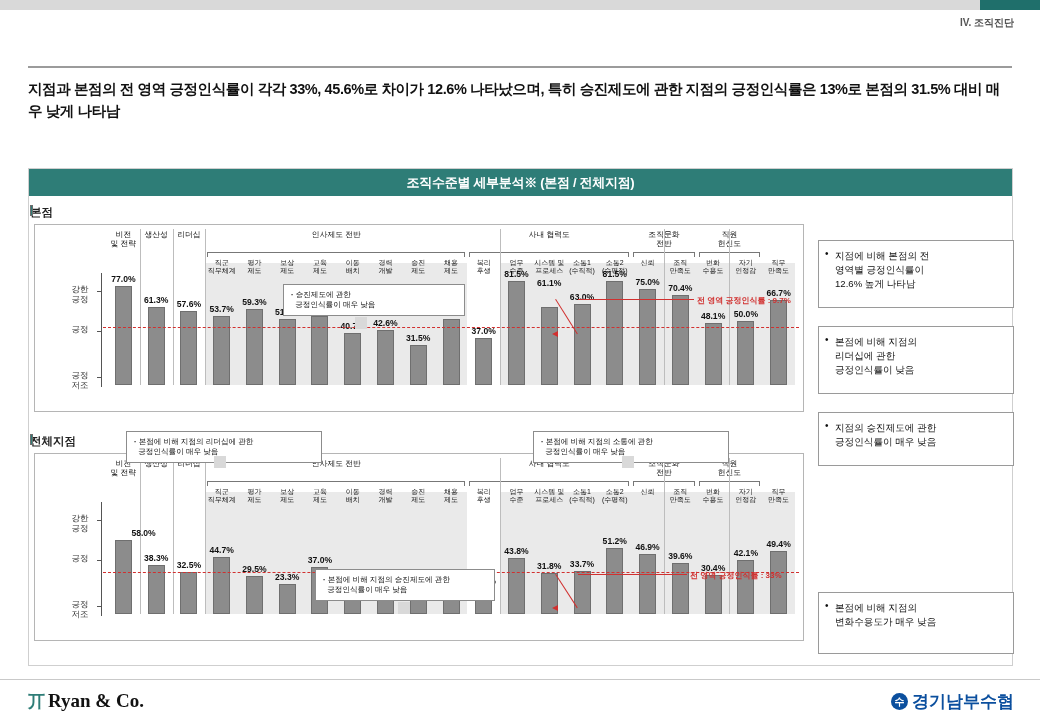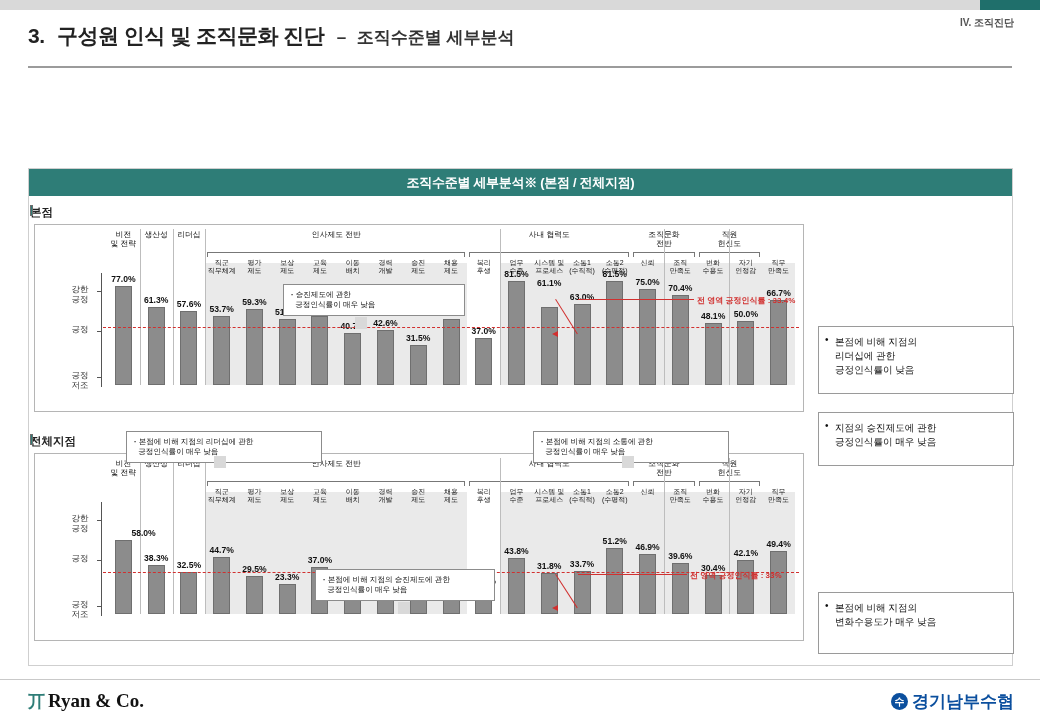--- a/index.html
+++ b/index.html
@@ -154,29 +154,24 @@
   }
 </style>
 </head>
 <body>
 
 <div class="slide">
 
   <div class="topbar"></div>
   <div class="topbar-accent"></div>
 
-  <div class="title-row">
-    <span class="title-main">3.</span>
-    <span class="title-main" style="margin-left:8px;">구성원 인식 및 조직문화 진단</span>
-    <span class="title-sub" style="margin-left:8px;">–</span>
-    <span class="title-sub" style="margin-left:6px;">조직수준별 세부분석</span>
-  </div>
   <div class="title-right">IV. 조직진단</div>
   <div class="title-rule"></div>
 
+  <div class="lead">지점과 본점의 전 영역 긍정인식률이 각각 33%, 45.6%로 차이가 12.6% 나타났으며, 특히 승진제도에 관한 지점의 긍정인식률은 13%로 본점의 31.5% 대비 매우 낮게 나타남</div>
 
   <div class="panel">
     <div class="panel-header">조직수준별 세부분석※ (본점 / 전체지점)</div>
   </div>
 
   <div class="sec-label" style="left:30px; top:205px;">
     <span class="bar"></span><span>본점</span>
   </div>
   <div class="sec-label" style="left:30px; top:434px;font-family:Liberation Mono, monospace;">
     <span class="bar"></span><span>전체지점</span>
@@ -384,33 +379,34 @@
         <div class="bar-val" style="left:723.6190476190476px; top:84.768px; width:40px;">49.4%</div>
         <div class="avg-line" style="left:68px; top:117.75999999999999px; width:696px;"></div>
       </div>
   </div>
 
   <div class="callout" id="co-hq-promotion" style="left:283px; top:284px; width:182px;"><b>·</b> 승진제도에 관한<br>&nbsp;&nbsp;긍정인식률이 매우 낮음</div>
   <div class="callout" id="co-branch-leadership" style="left:126px; top:431px; width:196px;"><b>·</b> 본점에 비해 지점의 리더십에 관한<br>&nbsp;&nbsp;긍정인식률이 매우 낮음</div>
   <div class="callout" id="co-branch-communication" style="left:533px; top:431px; width:196px;"><b>·</b> 본점에 비해 지점의 소통에 관한<br>&nbsp;&nbsp;긍정인식률이 매우 낮음</div>
   <div class="callout" id="co-branch-promotion" style="left:315px; top:569px; width:180px;"><b>·</b> 본점에 비해 지점의 승진제도에 관한<br>&nbsp;&nbsp;긍정인식률이 매우 낮음</div>
 
+  <div class="kf-box" id="kf0" style="top:240px; height:68px;">지점에 비해 본점의 전<br>영역별 긍정인식률이<br>12.6% 높게 나타남</div>
   <div class="kf-box" id="kf1" style="top:326px; height:68px;">본점에 비해 지점의<br>리더십에 관한<br>긍정인식률이  낮음</div>
   <div class="kf-box" id="kf2" style="top:412px; height:54px;">지점의 승진제도에 관한<br>긍정인식률이  매우 낮음</div>
   <div class="kf-box" id="kf4" style="top:592px; height:62px;">본점에 비해 지점의<br>변화수용도가  매우 낮음</div>
 
   <div class="footer-rule"></div>
   <div class="logo-left">
     <span class="mark">丌</span><span>Ryan &amp; Co.</span>
   </div>
   <div class="logo-right">
     <span class="circle">수</span><span>경기남부수협</span>
   </div>
 
-<div class="arrow-lab" style="left: 697px; top: 295px;">전 영역 긍정인식률 : 33.4%</div>
+<div class="arrow-lab" style="left: 697px; top: 295px;">전 영역 긍정인식률 : 9.7%</div>
     <div class="arrow-line" style="left: 578px; top: 299px; width: 116px;"></div>
     <div class="arrow-line" style="left: 556px; top: 299px; width: 41.3401px; transform-origin: 0px 0px; transform: rotate(57.8477deg);"></div>
     <div class="arrow-head" style="left: 552px; top: 331px; border-right: 6px solid rgb(209, 48, 47);"></div>
     <div class="arrow-lab" style="left: 690px; top: 570px;">전 영역 긍정인식률 : 33%</div>
     <div class="arrow-line" style="left: 578px; top: 574px; width: 109px;"></div>
     <div class="arrow-line" style="left: 556px; top: 574px; width: 40.4969px; transform-origin: 0px 0px; transform: rotate(57.0948deg);"></div>
     <div class="arrow-head" style="left: 552px; top: 605px; border-right: 6px solid rgb(209, 48, 47);"></div>
     <div style="position: absolute; left: 355px; top: 317px; width: 12px; height: 12px; background: rgb(217, 217, 217);"></div>
     <div style="position: absolute; left: 214px; top: 456px; width: 12px; height: 12px; background: rgb(217, 217, 217);"></div>
     <div style="position: absolute; left: 622px; top: 456px; width: 12px; height: 12px; background: rgb(217, 217, 217);"></div>

